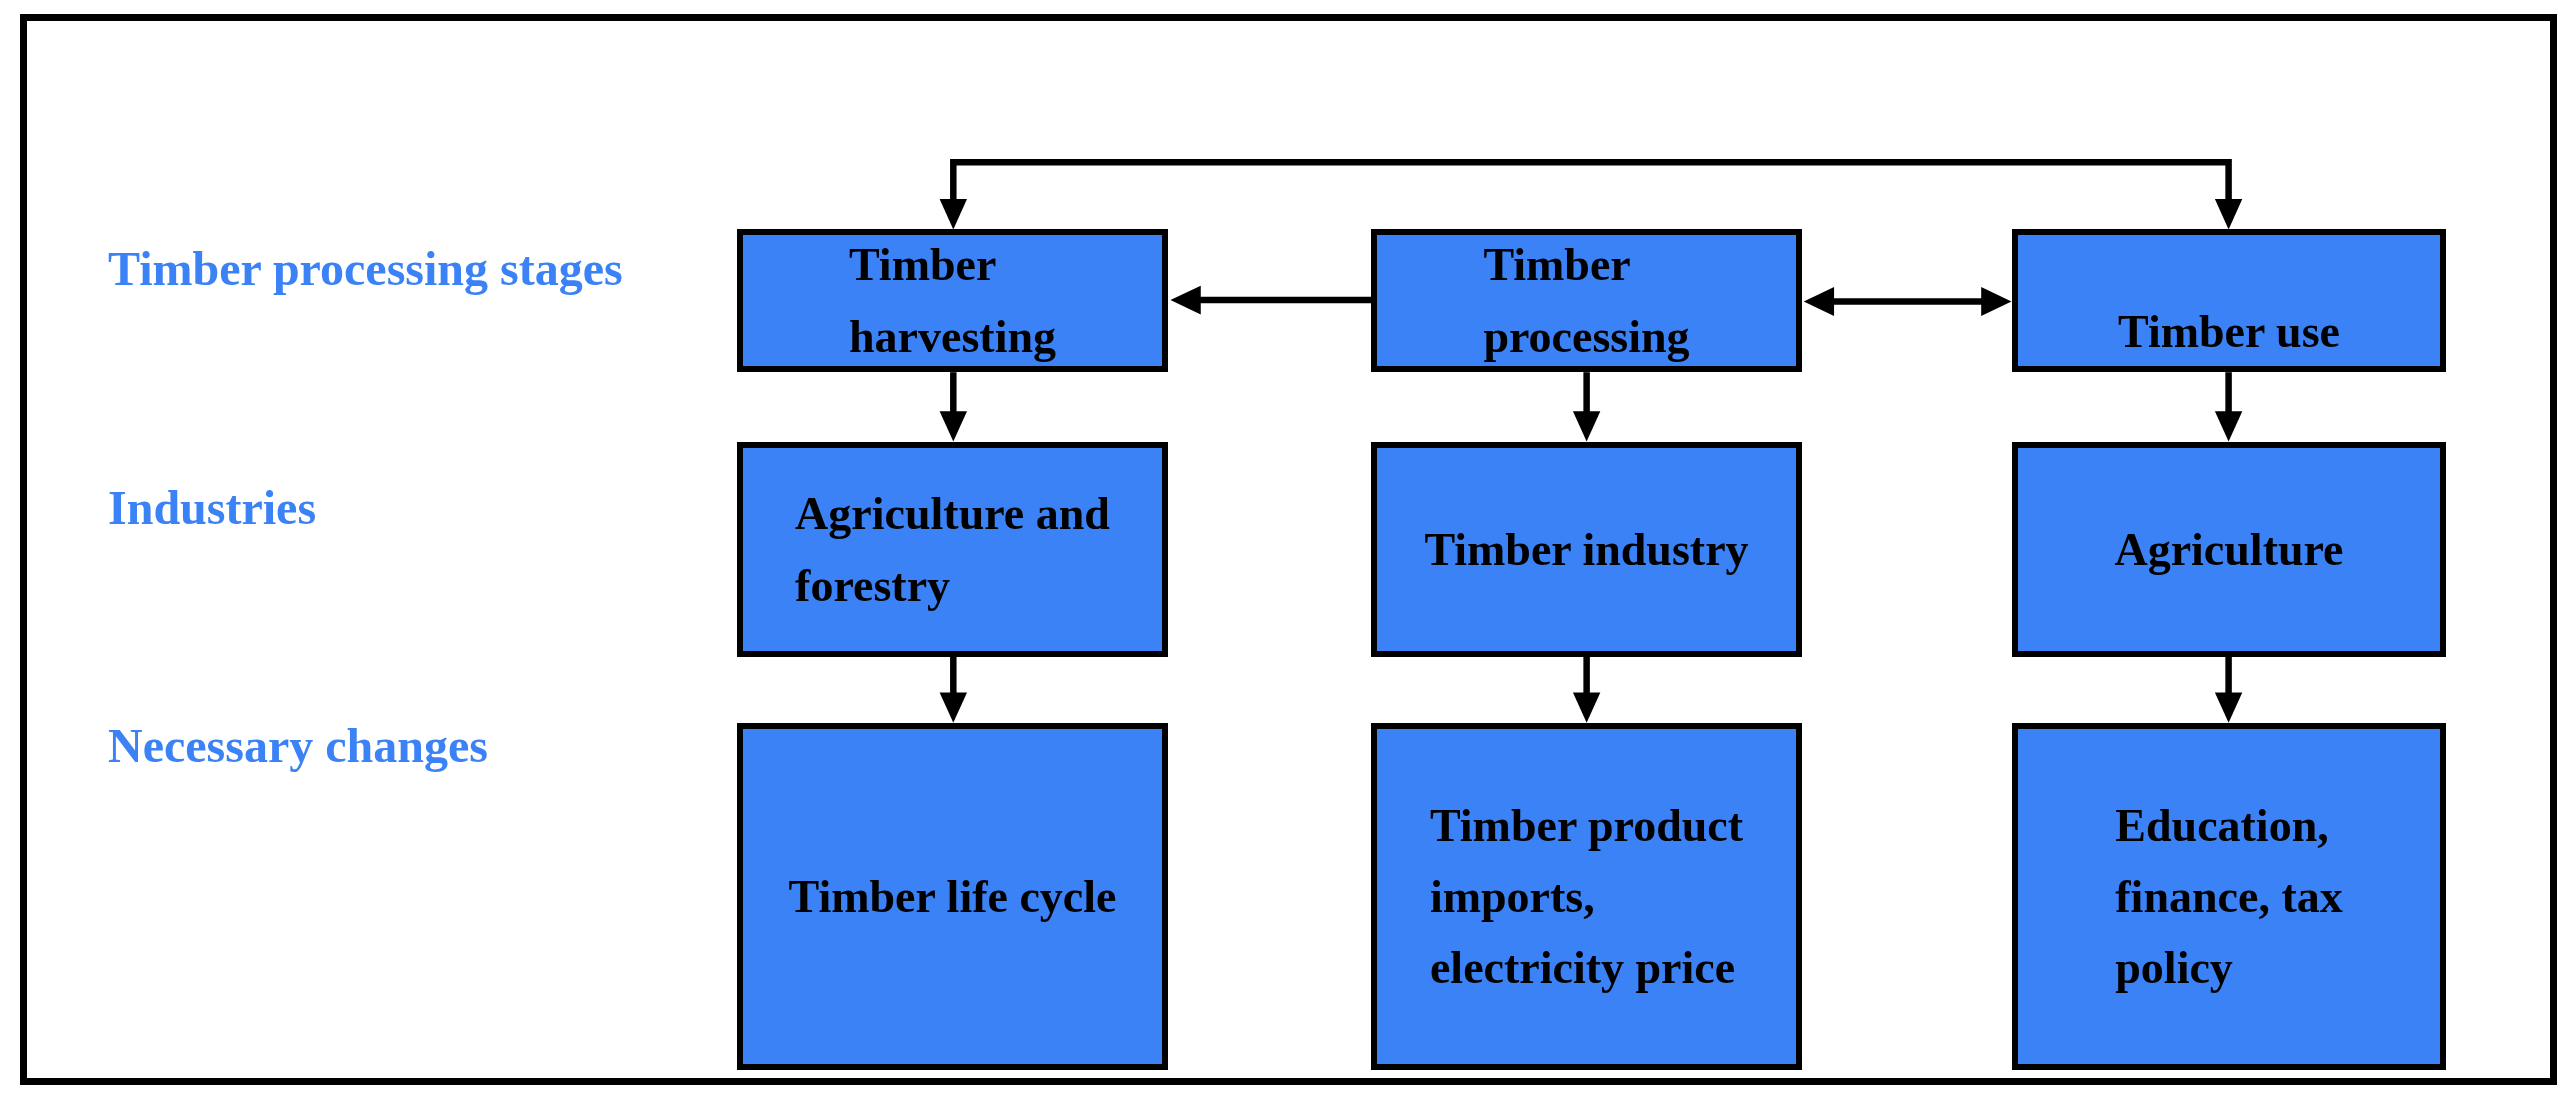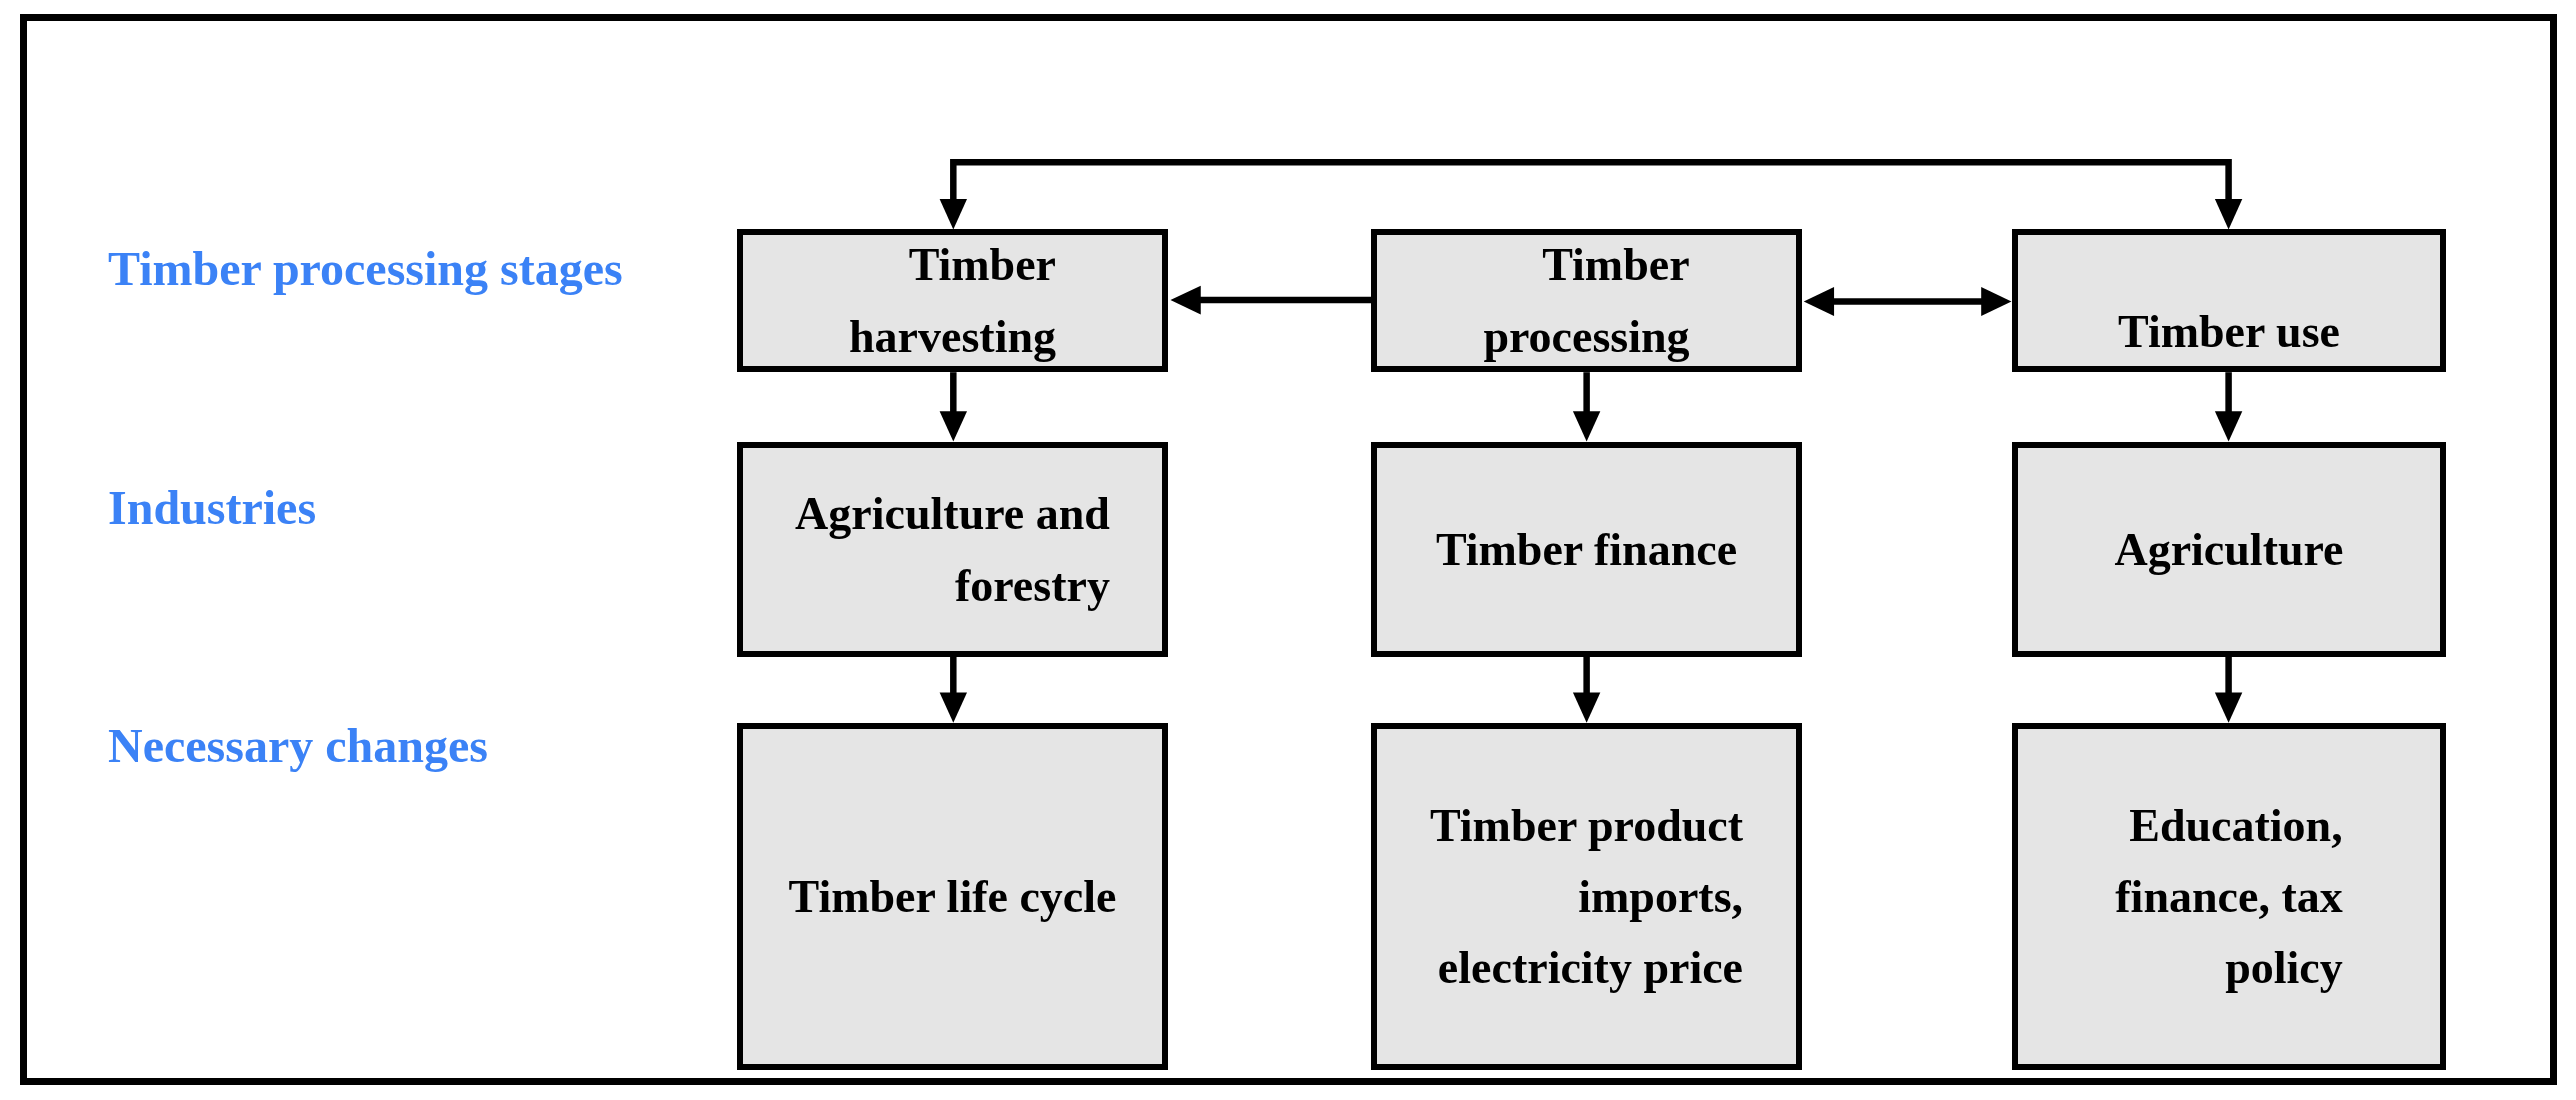--- a/index.html
+++ b/index.html
@@ -37,25 +37,25 @@
     line-height: 1;
     white-space: nowrap;
   }
   #label-stages  { top: 245px; }
   #label-industries { top: 460px; margin-top: 24px; }
   #label-changes { top: 722px; }
   .box {
     position: absolute;
     border: 6.5px solid #000000;
     box-sizing: border-box;
-    background: #e5e5e5;
+    background: #3b82f6;
     display: flex;
     align-items: center;
     justify-content: center;
-    text-align: right;
+    text-align: left;
   }
   .box span {
     white-space: pre-line;
     color: #000000;
     font-size: 46px;
     font-weight: 700;
     line-height: 1.55;
   }
   .r1 { top: 229px; height: 143px; }
   .r2 { top: 442px; height: 215px; }
@@ -147,21 +147,21 @@
   </div>
   <div class="box r2 c1">
     <span>Agriculture and
 forestry</span>
   </div>
 
   <div class="box r1 c3 bottom-align">
     <span>Timber use</span>
   </div>
   <div class="box r2 c2">
-    <span>Timber finance</span>
+    <span>Timber industry</span>
   </div>
   <div class="box r2 c3">
     <span>Agriculture</span>
   </div>
 
   <div class="box r3 c1">
     <span>Timber life cycle</span>
   </div>
   <div class="box r3 c2">
     <span>Timber product

